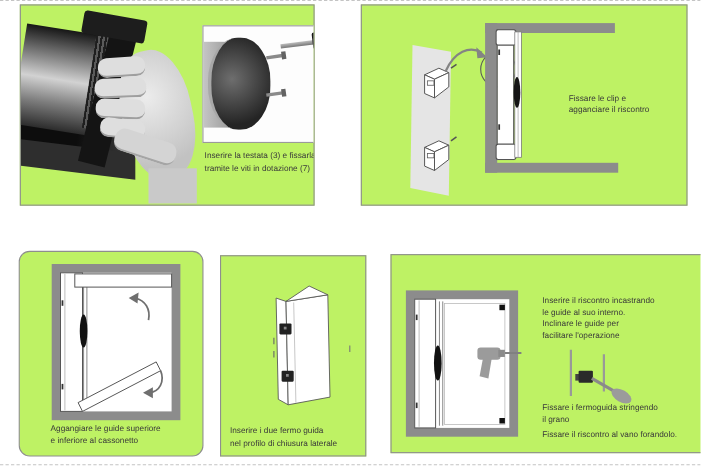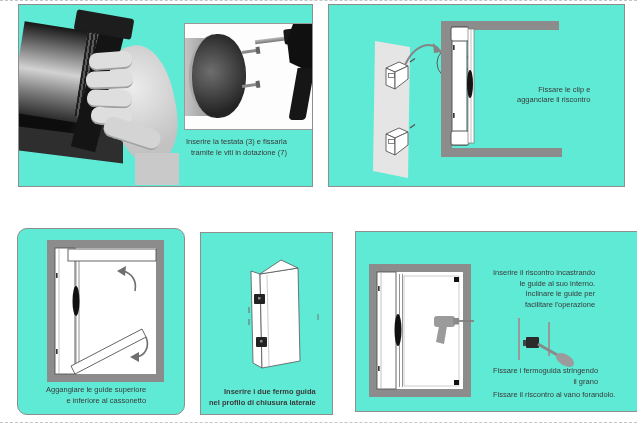--- a/index.html
+++ b/index.html
@@ -1,19 +1,19 @@
 <!DOCTYPE html>
 <html><head>
 <meta charset="utf-8">
 <style>
   html,body{margin:0;padding:0;background:#fff;}
   .sheet{position:relative;width:637px;height:425px;background:#fff;overflow:hidden;
          font-family:"Liberation Sans",sans-serif;}
   .a{position:absolute;}
-  .panel{position:absolute;border:1.5px solid #8e8e8e;background:#5eead4;box-sizing:border-box;overflow:hidden;text-align:right;}
+  .panel{position:absolute;border:1.5px solid #8e8e8e;background:#bef264;box-sizing:border-box;overflow:hidden;}
   .cap{position:absolute;font-size:7.5px;line-height:11px;color:#3a3a3a;white-space:nowrap;}
   .cap5{position:absolute;font-size:7.5px;line-height:10.5px;color:#3a3a3a;white-space:nowrap;}
   .dash{position:absolute;left:0;width:637px;border-top:1px dashed #c4c4c4;}
   svg{position:absolute;left:0;top:0;}
   
   .tube{left:-2px;top:22px;width:80px;height:92px;transform:rotate(9deg);
         background:linear-gradient(180deg,#161616 0%,#6a6a6a 22%,#d2d2d2 50%,#7d7d7d 74%,#2c2c2c 100%);}
   .knurl{left:62px;top:27px;width:17px;height:86px;transform:rotate(9deg);
          background:repeating-linear-gradient(90deg,#1e1e1e 0 2px,#5a5a5a 2px 4px);}
   .shaft{left:77px;top:45px;width:15px;height:13px;border-radius:2px;background:linear-gradient(180deg,#a8a8a8,#4f4f4f);}
@@ -39,21 +39,21 @@
              clip-path:polygon(25% 0,100% 0,100% 100%,10% 78%,0 35%);}
   .drillHandle{left:108px;top:44px;width:17px;height:52px;background:#161616;transform:skewX(-10deg);border-radius:0 0 4px 4px;}
 </style>
 </head>
 <body>
 
 <div class="sheet">
   <div class="dash" style="top:0;"></div>
   <div class="dash" style="top:422px;"></div>
 
-  <div class="panel" style="left:18px;top:4px;width:295px;height:183px;">
+  <div class="panel" style="left:18px;top:4px;width:268px;height:183px;">
     <div class="a" style="left:0;top:0;width:160px;height:180px;overflow:hidden;">
       <div class="a base1"></div>
       <div class="a base2"></div>
       <div class="a tube"></div>
       <div class="a knurl"></div>
       <div class="a shaft"></div>
       <div class="a capPlate"></div>
       <div class="a capTop"></div>
       <div class="a palm"></div>
       <div class="a wrist"></div>
@@ -145,21 +145,21 @@
       <polygon points="99,42 108,37 107,47" fill="#6f6f6f"></polygon>
       <path d="M 128,108 C 132,118 127,127 118,128" fill="none" stroke="#6f6f6f" stroke-width="1.6"></path>
       <polygon points="112,128 121,123 121,133" fill="#6f6f6f"></polygon>
     </svg>
     <div class="cap" style="left:28px;top:155px;">
       <div>Aggangiare le guide superiore</div>
       <div>e inferiore al cassonetto</div>
     </div>
   </div>
 
-  <div class="panel" style="left:200px;top:232px;width:133px;height:183px;font-weight:bold;">
+  <div class="panel" style="left:200px;top:232px;width:133px;height:183px;">
     <svg width="130" height="180" viewBox="0 0 130 180">
       <g fill="#fff" stroke="#555" stroke-width="0.8">
         <polygon points="50,38 59,41 61,135 52,130"></polygon>
         <polygon points="59,41 97,35 99,128 61,135"></polygon>
         <polygon points="59,41 97,35 80,27"></polygon>
         <line x1="66" y1="42" x2="68" y2="133" stroke="#999" stroke-width="0.5"></line>
       </g>
       <g>
         <rect x="53" y="61" width="11" height="10" rx="1" fill="#222"></rect>
         <rect x="57" y="64" width="2.5" height="2.5" fill="#888"></rect>

